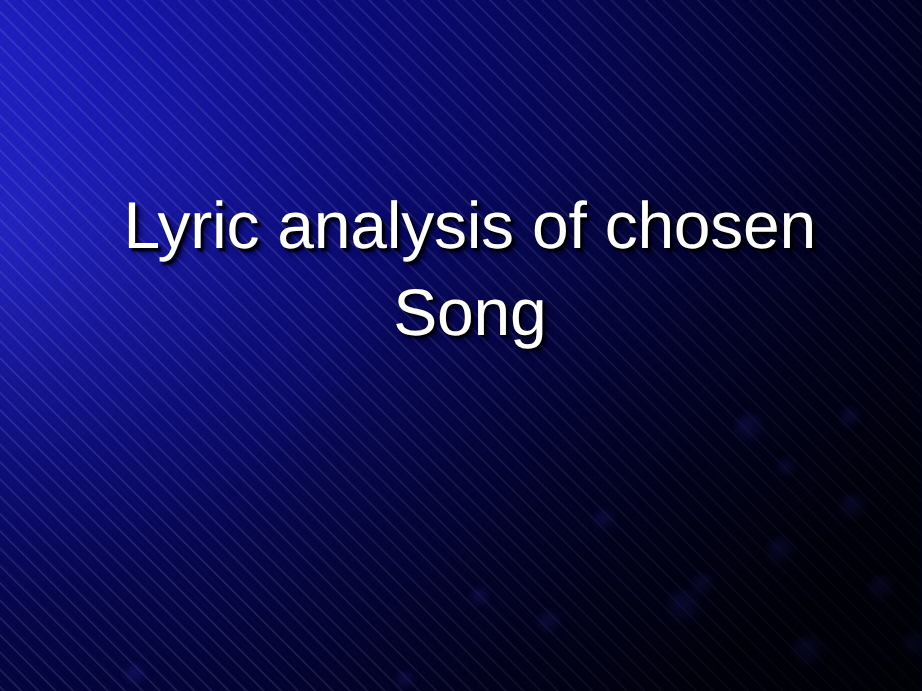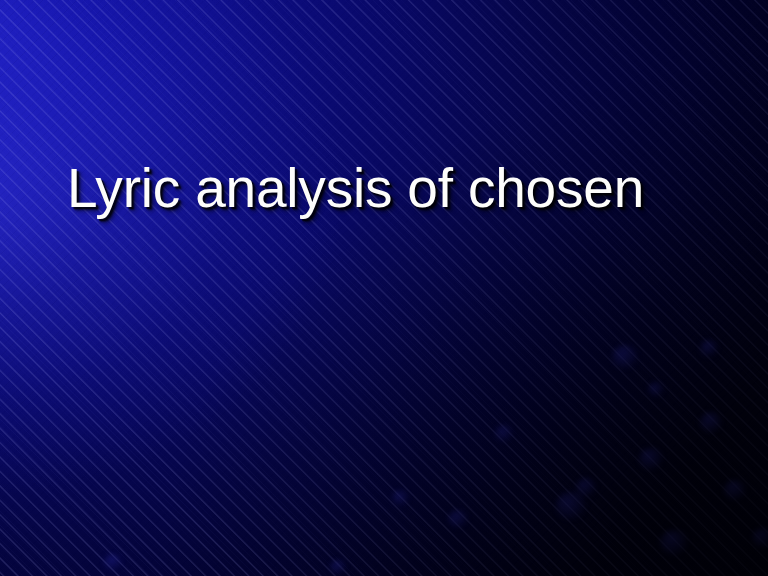--- a/index.html
+++ b/index.html
@@ -136,20 +136,21 @@
         rgba(20,20,100,0.0) 100%);
     filter: blur(2.5px);
   }
 
   
   #title-block {
     position: absolute;
     left: 15px;
     right: 0;
     top: 152px;
+    text-align: center;
     padding: 0 52px;
     box-sizing: border-box;
   }
   .title-line {
     color: #fdfdfb;
     font-family: "Liberation Sans", sans-serif;
     font-size: 55px;
     line-height: 72px;
     font-weight: 400;
     letter-spacing: -0.2px;
@@ -189,15 +190,16 @@
     <div class="blob" style="left:700px; top:340px; width:18px; height:17px;"></div>
     <div class="blob" style="left:648px; top:382px; width:16px; height:15px;"></div>
     <div class="blob" style="left:104px; top:554px; width:18px; height:16px;"></div>
     <div class="blob" style="left:330px; top:560px; width:16px; height:14px;"></div>
   </div>
 
   <div class="bg-corner-dark"></div>
 
   <div id="title-block">
     <div class="title-line">Lyric analysis of chosen</div>
+    <div class="title-line">Song</div>
   </div>
 
 </div>
 
 </body></html>

